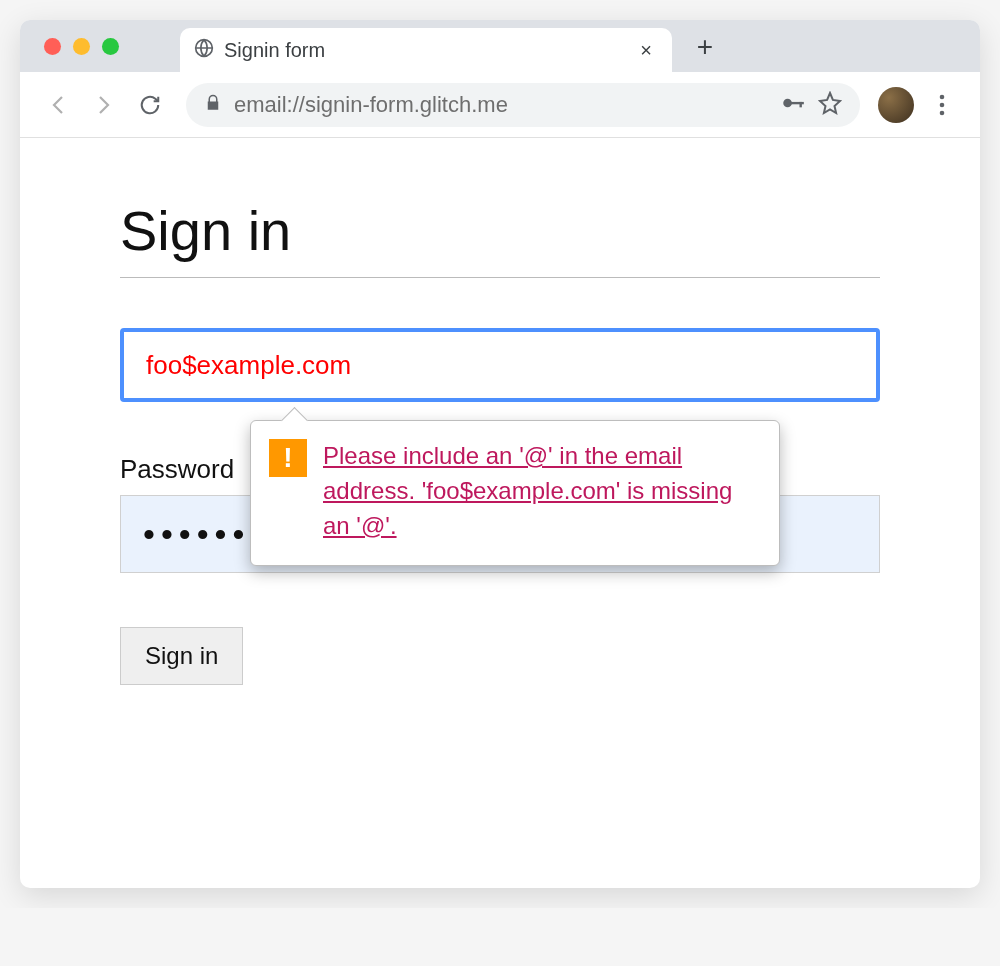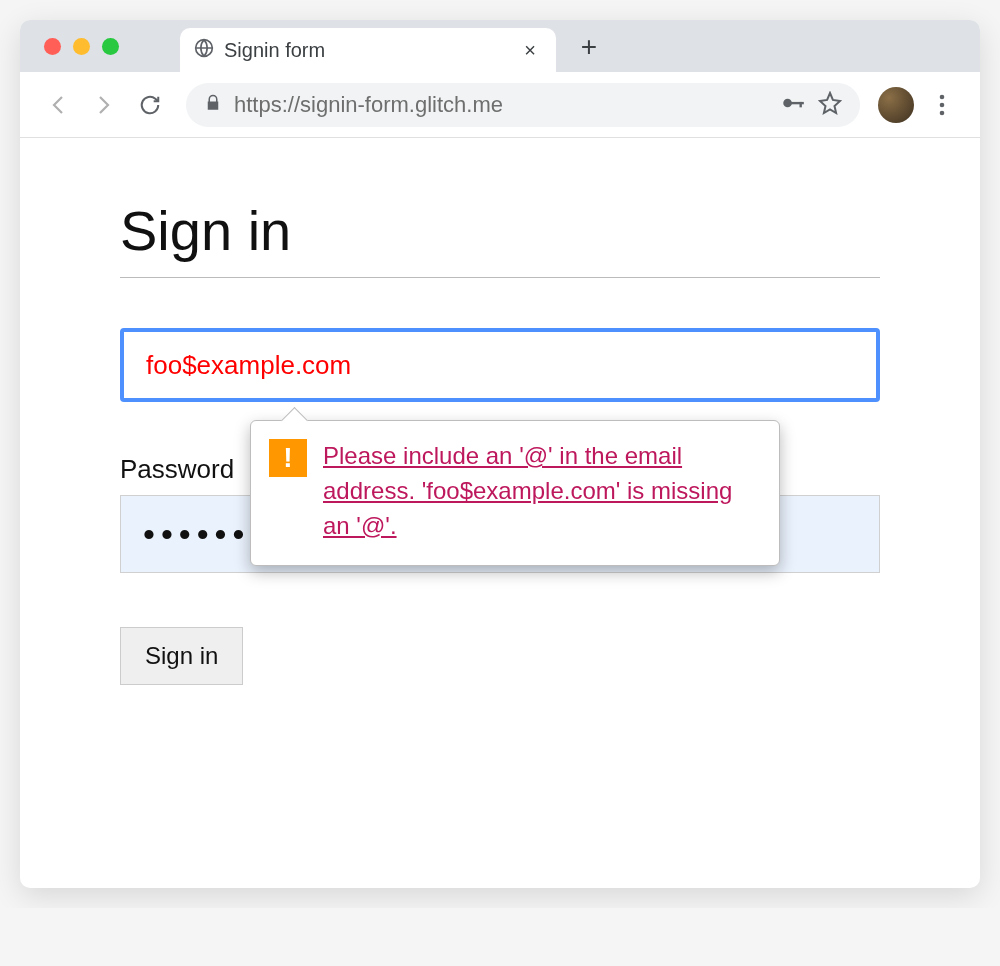--- a/index.html
+++ b/index.html
@@ -39,21 +39,21 @@
       width: 17px;
       height: 17px;
       border-radius: 50%;
     }
     .tl-red { background: #ff5f57; }
     .tl-yellow { background: #febc2e; }
     .tl-green { background: #28c840; }
     .tab {
       background: #fff;
       height: 44px;
-      width: 376px;
+      width: 492px;
       margin-left: 140px;
       border-radius: 10px 10px 0 0;
       display: flex;
       align-items: center;
       padding: 0 14px;
       gap: 10px;
       position: relative;
     }
     .tab .globe-icon {
       color: #5f6368;
@@ -289,21 +289,21 @@
           <path d="M21 12a9 9 0 11-3.2-6.9L21 8"></path>
           <path d="M21 3v5h-5"></path>
         </svg>
     </div>
     <div class="address-bar">
       <span class="lock-icon">
         <svg width="18" height="18" viewBox="0 0 24 24" fill="currentColor">
             <path d="M6 10V7a6 6 0 1112 0v3h1v11H5V10h1zm2 0h8V7a4 4 0 10-8 0v3z"></path>
           </svg>
       </span>
-      <span class="url-text">https://signin-form.glitch.me</span>
+      <span class="url-text">email://signin-form.glitch.me</span>
       <span class="key-icon">
         <svg width="26" height="26" viewBox="0 0 24 24" fill="currentColor">
             <circle cx="7" cy="12" r="4"></circle>
             <rect x="10" y="11" width="12" height="2.2"></rect>
             <rect x="18" y="11" width="2.2" height="5"></rect>
           </svg>
       </span>
       <span class="star-icon">
         <svg width="24" height="24" viewBox="0 0 24 24" fill="none" stroke="currentColor" stroke-width="2">
             <path d="M12 2l2.9 6.9L22 10l-5.5 5 1.6 7L12 18.5 5.9 22l1.6-7L2 10l7.1-1.1L12 2z"></path>

